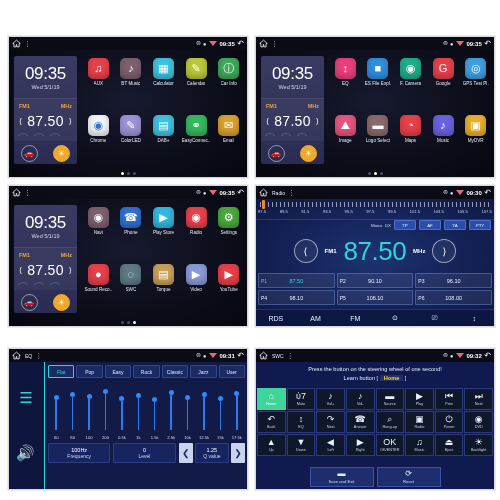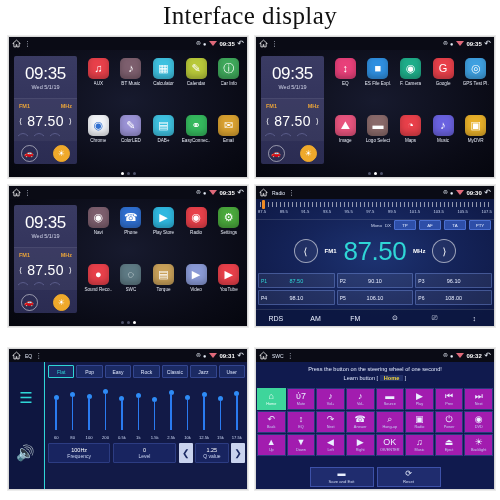--- a/index.html
+++ b/index.html
@@ -123,38 +123,37 @@
   .eq-nav{width:14px;background:#c9d3ee;border-radius:1px;display:flex;align-items:center;justify-content:center;
           font-size:9px;color:#1b2a63;}
 
   
   .swc-body{position:absolute;left:0;top:13px;right:0;bottom:0;background:#101a4e;}
   .swc-msg{text-align:center;font-size:5.6px;color:#dfe7fb;padding-top:4px;}
   .swc-learn{text-align:center;font-size:5.6px;color:#dfe7fb;padding-top:3px;}
   .swc-learn b{color:#f0d43c;background:#223069;padding:0 4px;font-weight:bold;}
   .swc-grid{position:absolute;left:1px;right:1px;top:26px;display:grid;
             grid-template-columns:repeat(8,1fr);grid-template-rows:repeat(3,1fr);gap:1px;height:68px;}
-  .swc-b{background:#a21caf;border:1px solid #2a3a7d;display:flex;flex-direction:column;
+  .swc-b{background:#0f172a;border:1px solid #2a3a7d;display:flex;flex-direction:column;
          align-items:center;justify-content:center;}
   .swc-b.on{background:#3ed59b;border-color:#3ed59b;}
   .swc-b .gi{font-size:9px;color:#eaf0ff;line-height:9px;}
   .swc-b.on .gi{color:#ffffff;}
   .swc-b .gl{font-size:3.8px;color:#c4d0f0;margin-top:1px;}
   .swc-b.on .gl{color:#eafff6;}
   .swc-foot{position:absolute;left:0;right:0;bottom:2px;display:flex;justify-content:center;gap:3px;}
   .swc-f{width:62px;height:18px;background:#1f2c6e;border:1px solid #3d51a8;
          display:flex;flex-direction:column;align-items:center;justify-content:center;}
   .swc-f .gi{font-size:8px;color:#eaf0ff;line-height:8px;}
   .swc-f .gl{font-size:4.2px;color:#d3dcf6;margin-top:1px;}
 </style>
 </head>
 <body>
 
 <div class="page">
-  <div class="title">Interface display</div>
 
   <div class="panel p1">
     <div class="screen">
       <div class="status">
         <div class="stat-left">
           <svg class="home-ic" viewBox="0 0 24 24">
               <path d="M12 3 2 12h3v9h6v-6h2v6h6v-9h3z" fill="none" stroke="#ffffff" stroke-width="2"></path>
             </svg>
           <span class="dots-ic">⋮</span>
         </div>

